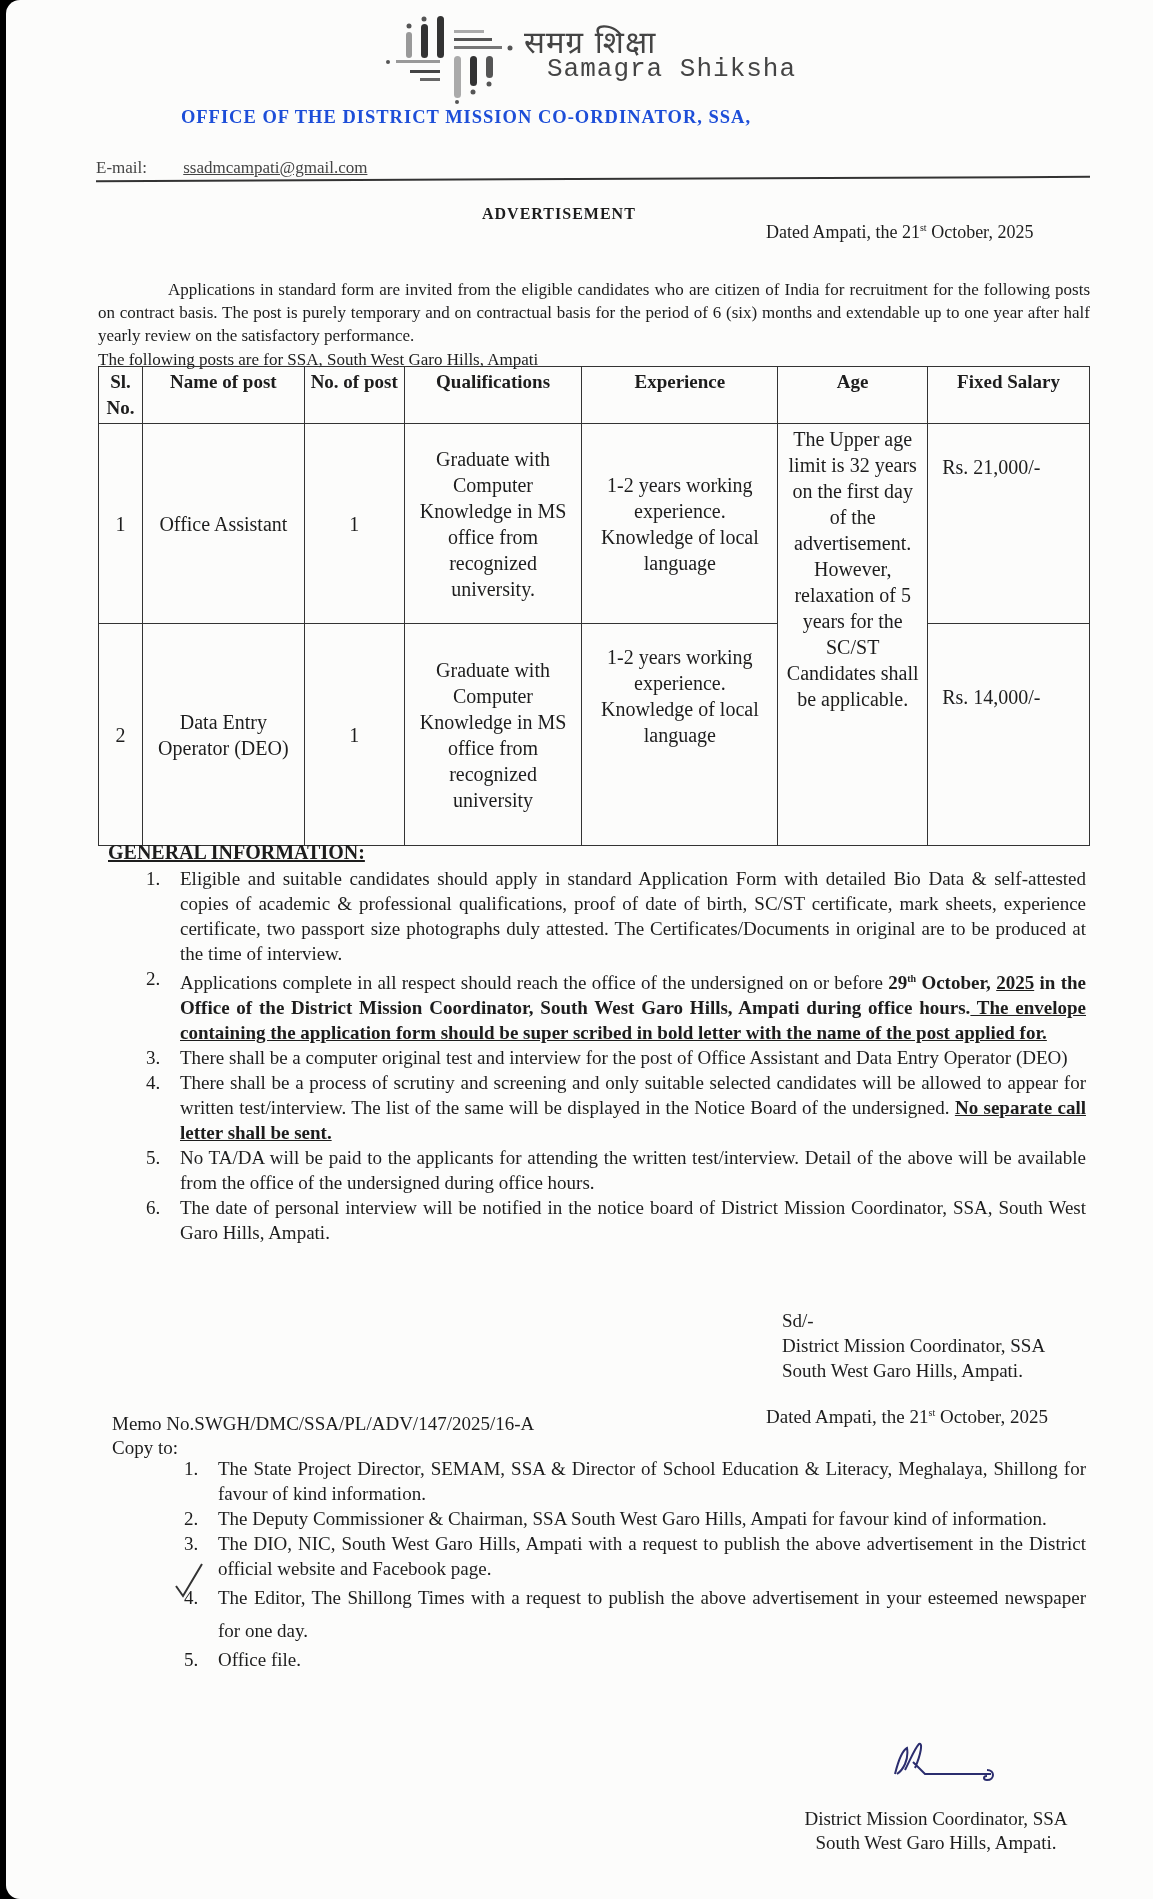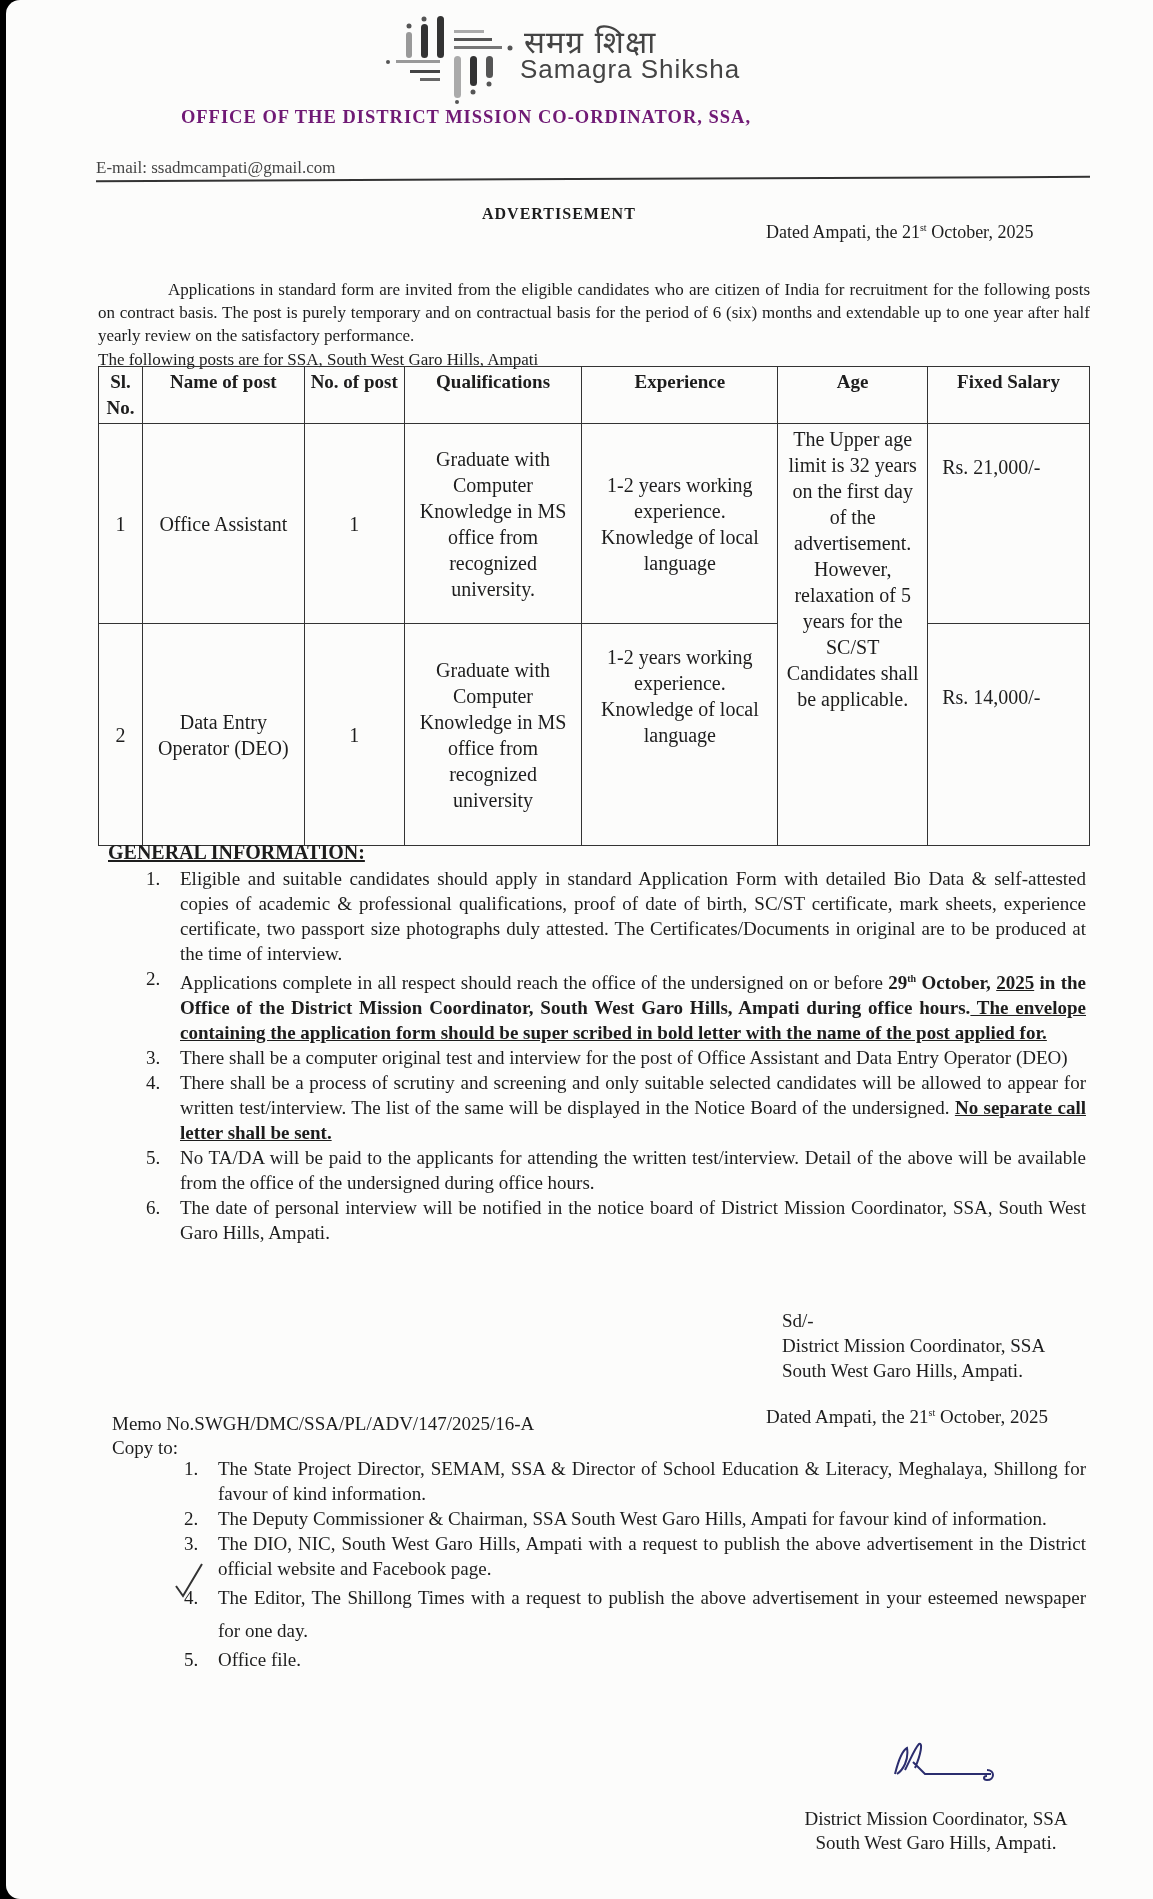--- a/index.html
+++ b/index.html
@@ -11,22 +11,22 @@
     }
     .page {
       position: absolute; left: 6px; top: 0; width: 1147px; height: 1899px;
       background: #fcfcfb;
       border-top-left-radius: 14px;
       border-bottom-left-radius: 14px;
     }
     .abs { position: absolute; }
     .logo { left: 378px; top: 14px; width: 130px; height: 90px; }
     .logo-hindi { left: 518px; top: 20px; font-size: 31px; color: #444; font-family: "DejaVu Sans", sans-serif; letter-spacing: 1px; }
-    .logo-en { left: 514px; top: 54px; font-size: 26px; color: #444; font-family: Liberation Sans, sans-serif; letter-spacing: 1px; }
-    .office-line { width: 920px; text-align: center; font-weight: bold; font-size: 18.5px; letter-spacing: 1px; color: #701a75; }
+    .logo-en { left: 541px; top: 54px; font-size: 26px; color: #444; font-family: Liberation Mono, monospace; letter-spacing: 1px; }
+    .office-line { width: 920px; text-align: center; font-weight: bold; font-size: 18.5px; letter-spacing: 1px; color: #1d4ed8; }
     .email { left: 90px; top: 158px; font-size: 17px; color: #444; }
     .email-rule { left: 90px; top: 178px; width: 994px; height: 2px; background: #333; transform: rotate(-0.25deg); }
     .adv-title { left: 476px; top: 205px; font-weight: bold; font-size: 16px; letter-spacing: 1px; }
     .date-top { left: 760px; top: 222px; font-size: 18px; }
     .para { left: 92px; top: 278px; width: 992px; font-size: 17px; line-height: 23px; text-align: justify; }
     .para .indent { display: inline-block; width: 70px; }
     .para-tail { left: 92px; top: 350px; font-size: 17px; }
     table.posts {
       position: absolute; left: 92px; top: 366px; width: 992px;
       border-collapse: collapse; font-size: 20px; line-height: 26px; color: #1d1d1d;
@@ -79,21 +79,21 @@
       <circle cx="73" cy="88" r="2"></circle>
     </g>
   </svg>
   <div class="abs logo-hindi">समग्र शिक्षा</div>
   <div class="abs logo-en">Samagra Shiksha</div>
 
   <div class="abs office-line" style="top:107px;">OFFICE OF THE DISTRICT MISSION CO-ORDINATOR, SSA,</div>
 
   <div class="abs email">
     <span>E-mail:</span>
-    <span style="">ssadmcampati@gmail.com</span>
+    <span style="text-decoration:underline;margin-left:32px;">ssadmcampati@gmail.com</span>
   </div>
   <div class="abs email-rule"></div>
 
   <div class="abs adv-title">ADVERTISEMENT</div>
   <div class="abs date-top"><span>Dated Ampati, the 21</span><sup style="font-size:10px;">st</sup><span> October, 2025</span></div>
 
   <div class="abs para"><span class="indent"></span><span>Applications in standard form are invited from the eligible candidates who are citizen of India for recruitment for the following posts on contract basis. The post is purely temporary and on contractual basis for the period of 6 (six) months and extendable up to one year after half yearly review on the satisfactory performance.</span></div>
   <div class="abs para-tail">The following posts are for SSA, South West Garo Hills, Ampati</div>
 
   <table class="posts">

